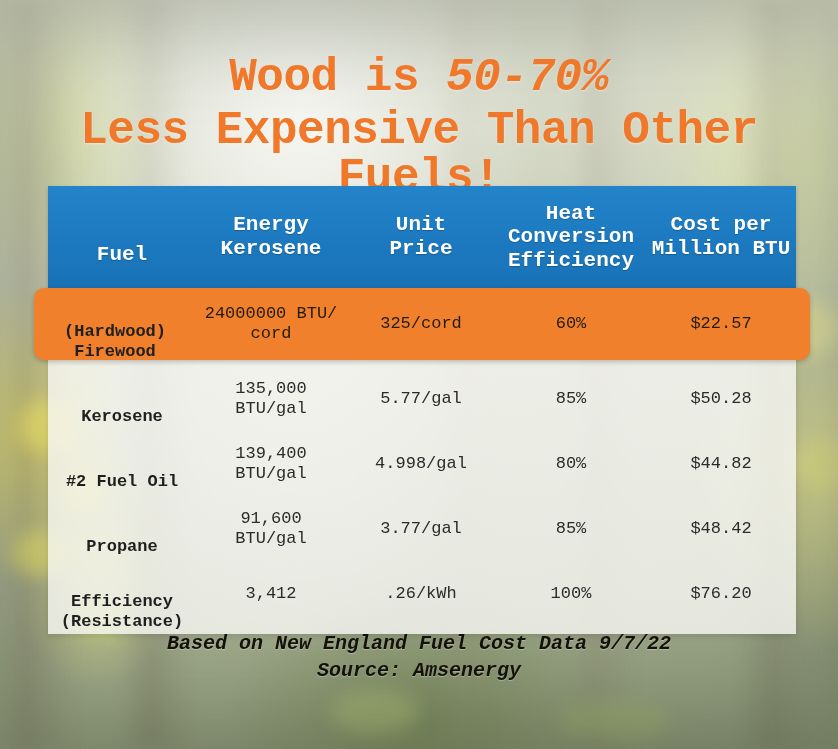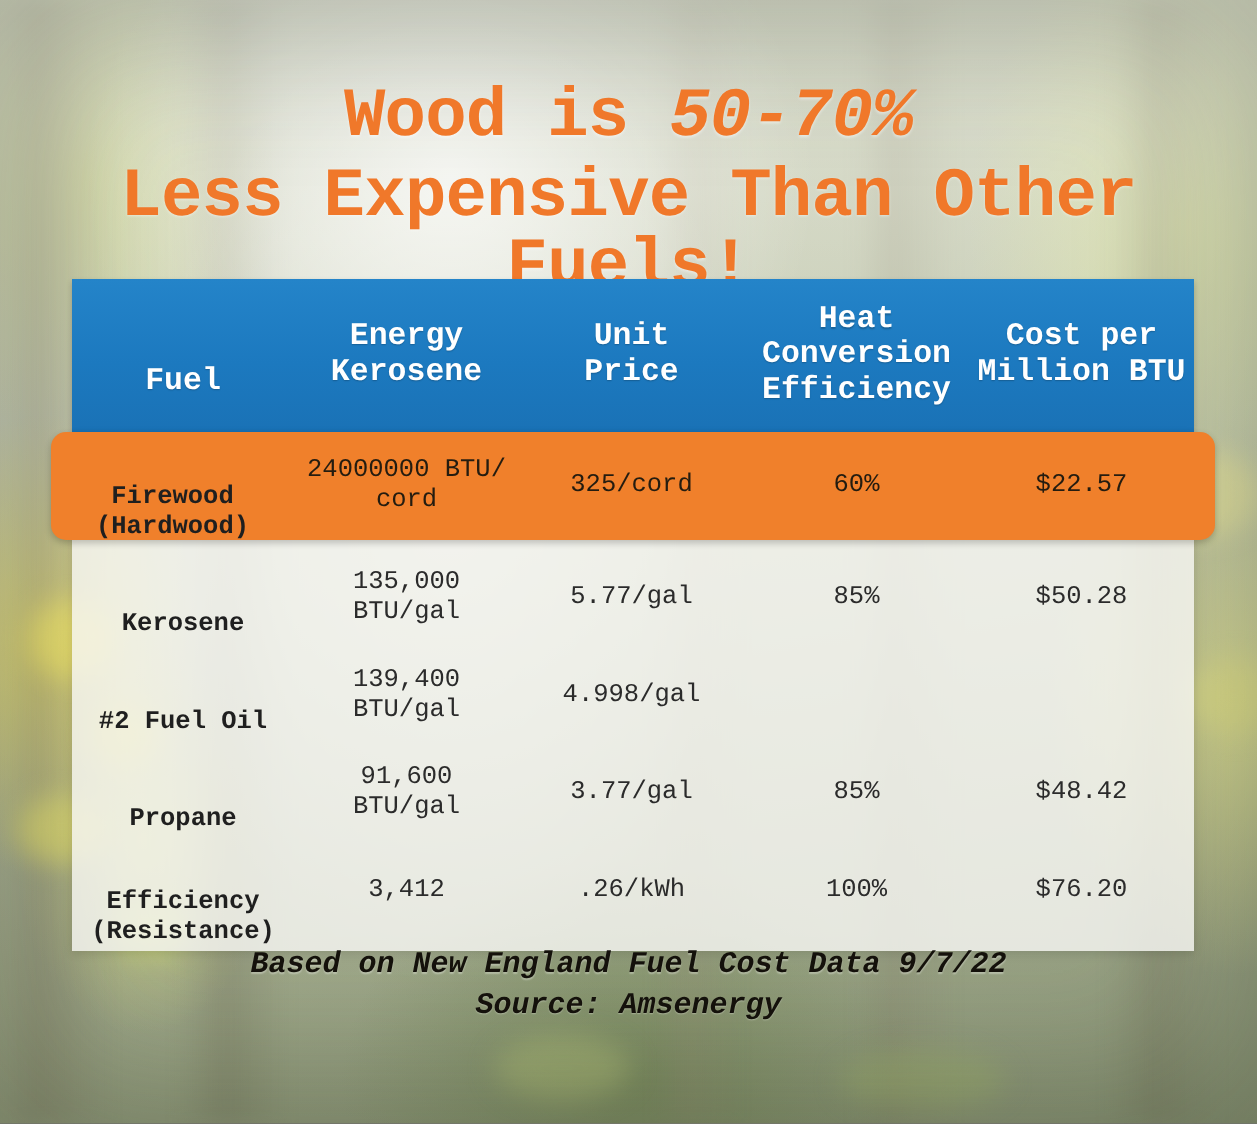--- a/index.html
+++ b/index.html
@@ -204,22 +204,22 @@
       <div class="cell c4">
         <div>Cost per</div>
         <div>Million BTU</div>
       </div>
     </div>
 
     <div class="tbody">
 
       <div class="row row-highlight">
         <div class="cell c0 fuel">
+          <div>(Hardwood)</div>
           <div>Firewood</div>
-          <div>(Hardwood)</div>
         </div>
         <div class="cell c1">
           <div>24000000 BTU/</div>
           <div>cord</div>
         </div>
         <div class="cell c2">325/cord</div>
         <div class="cell c3">60%</div>
         <div class="cell c4">$22.57</div>
       </div>
 
@@ -240,20 +240,22 @@
 
         <div class="row">
           <div class="cell c0 fuel">
             <div>#2 Fuel Oil</div>
           </div>
           <div class="cell c1">
             <div>139,400</div>
             <div>BTU/gal</div>
           </div>
           <div class="cell c2">4.998/gal</div>
+          <div class="cell c3">80%</div>
+          <div class="cell c4">$44.82</div>
         </div>
 
         <div class="row">
           <div class="cell c0 fuel">
             <div>Propane</div>
           </div>
           <div class="cell c1">
             <div>91,600</div>
             <div>BTU/gal</div>
           </div>

